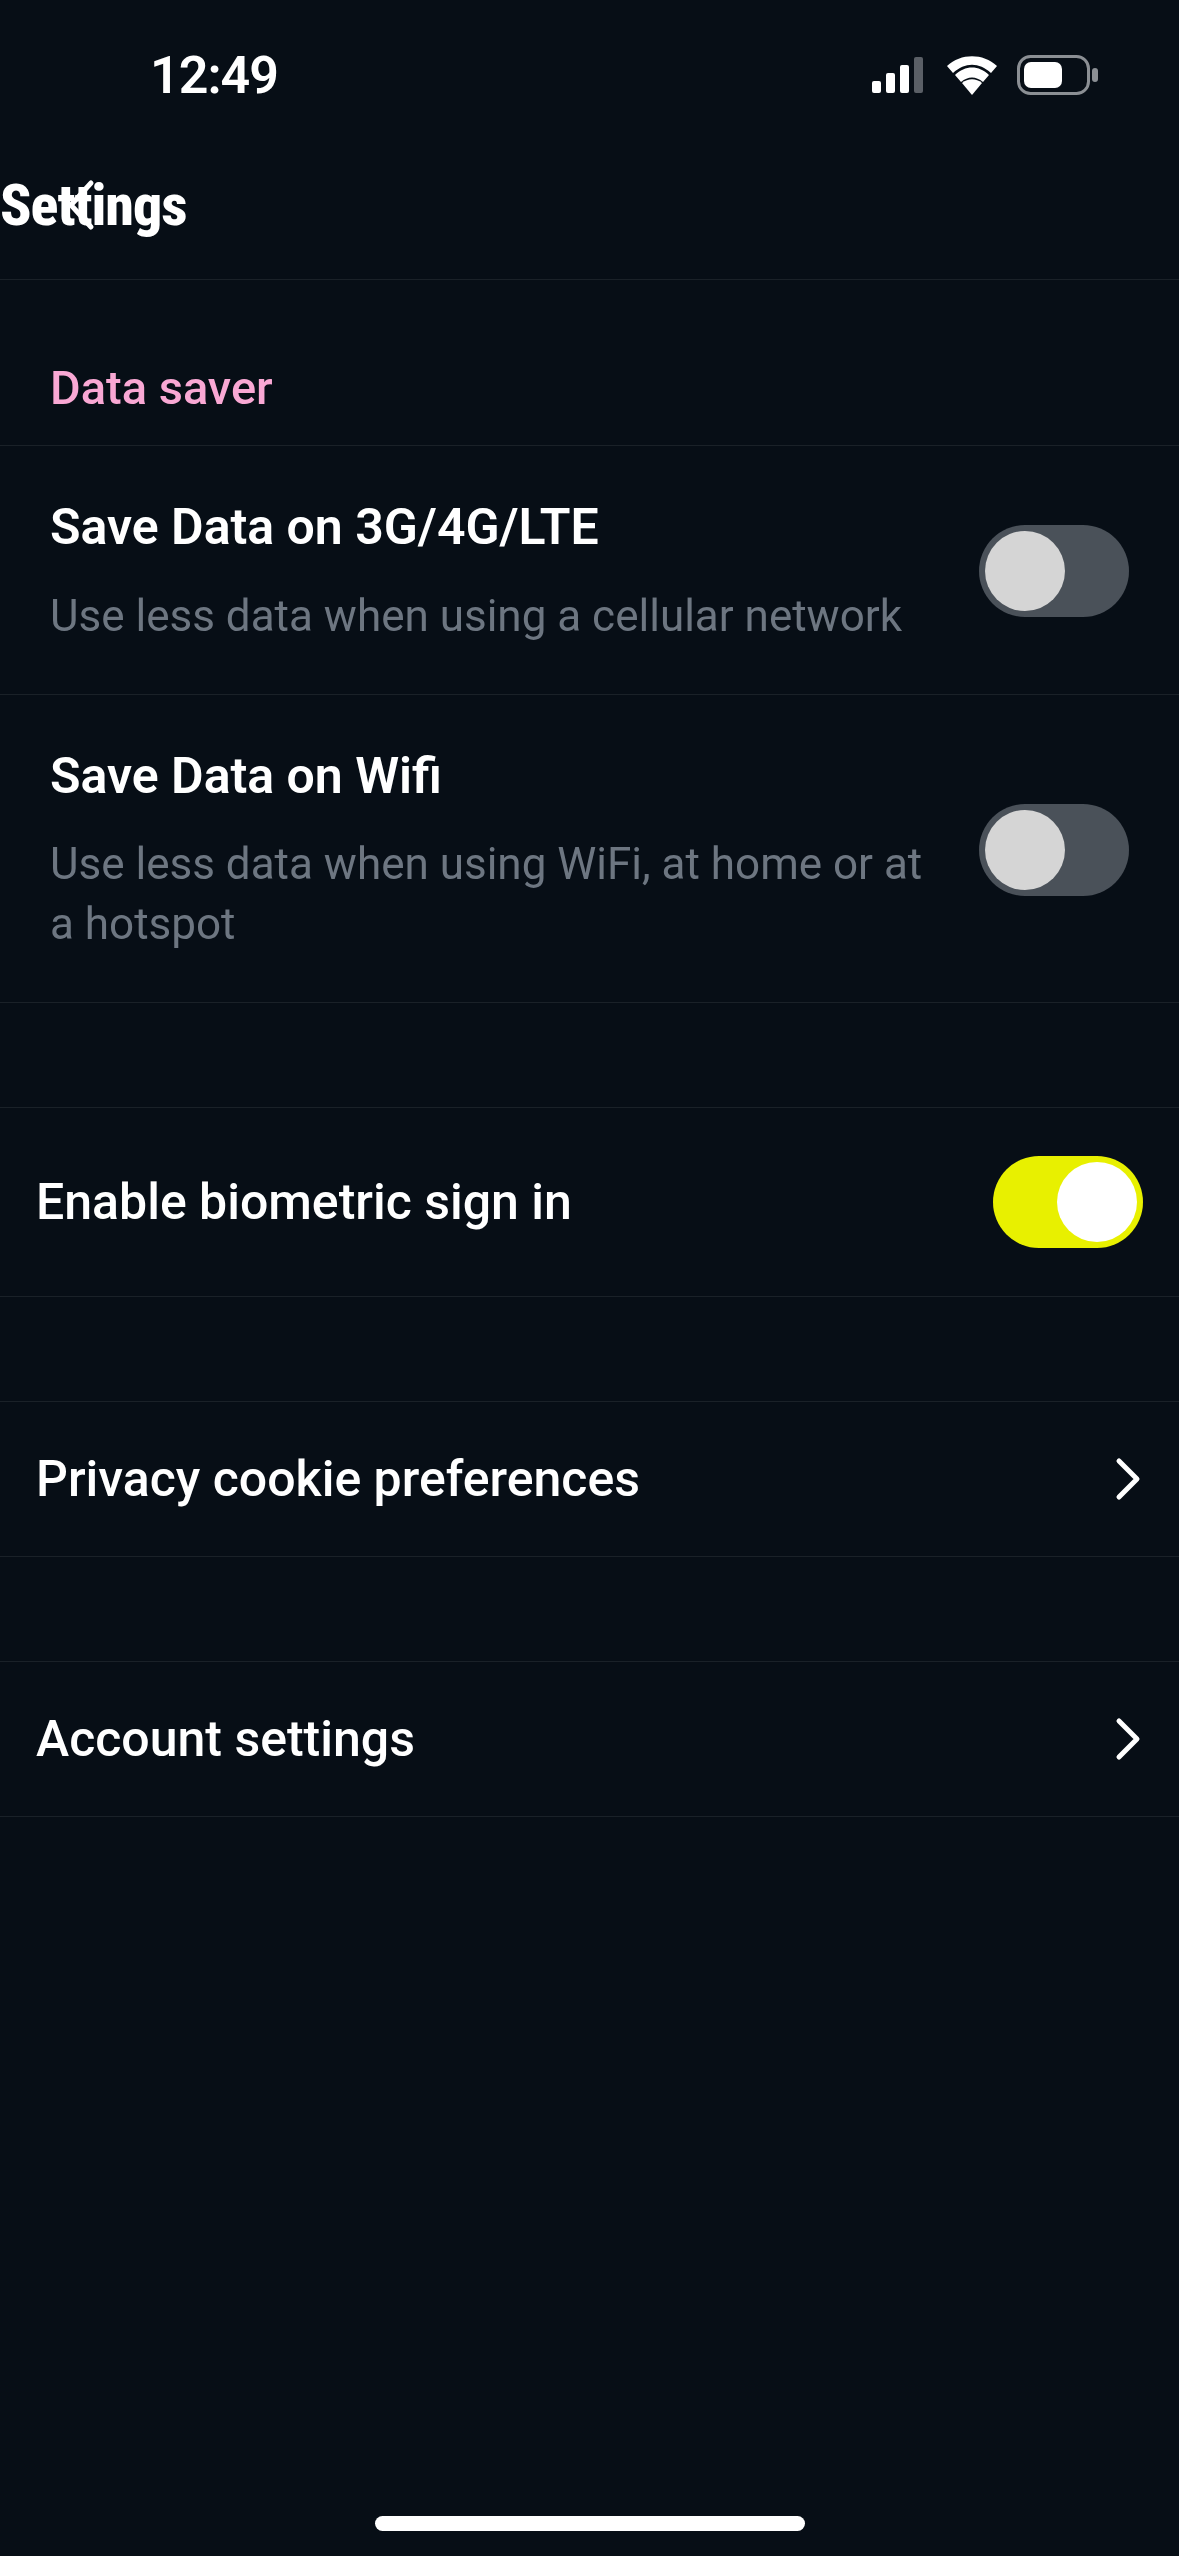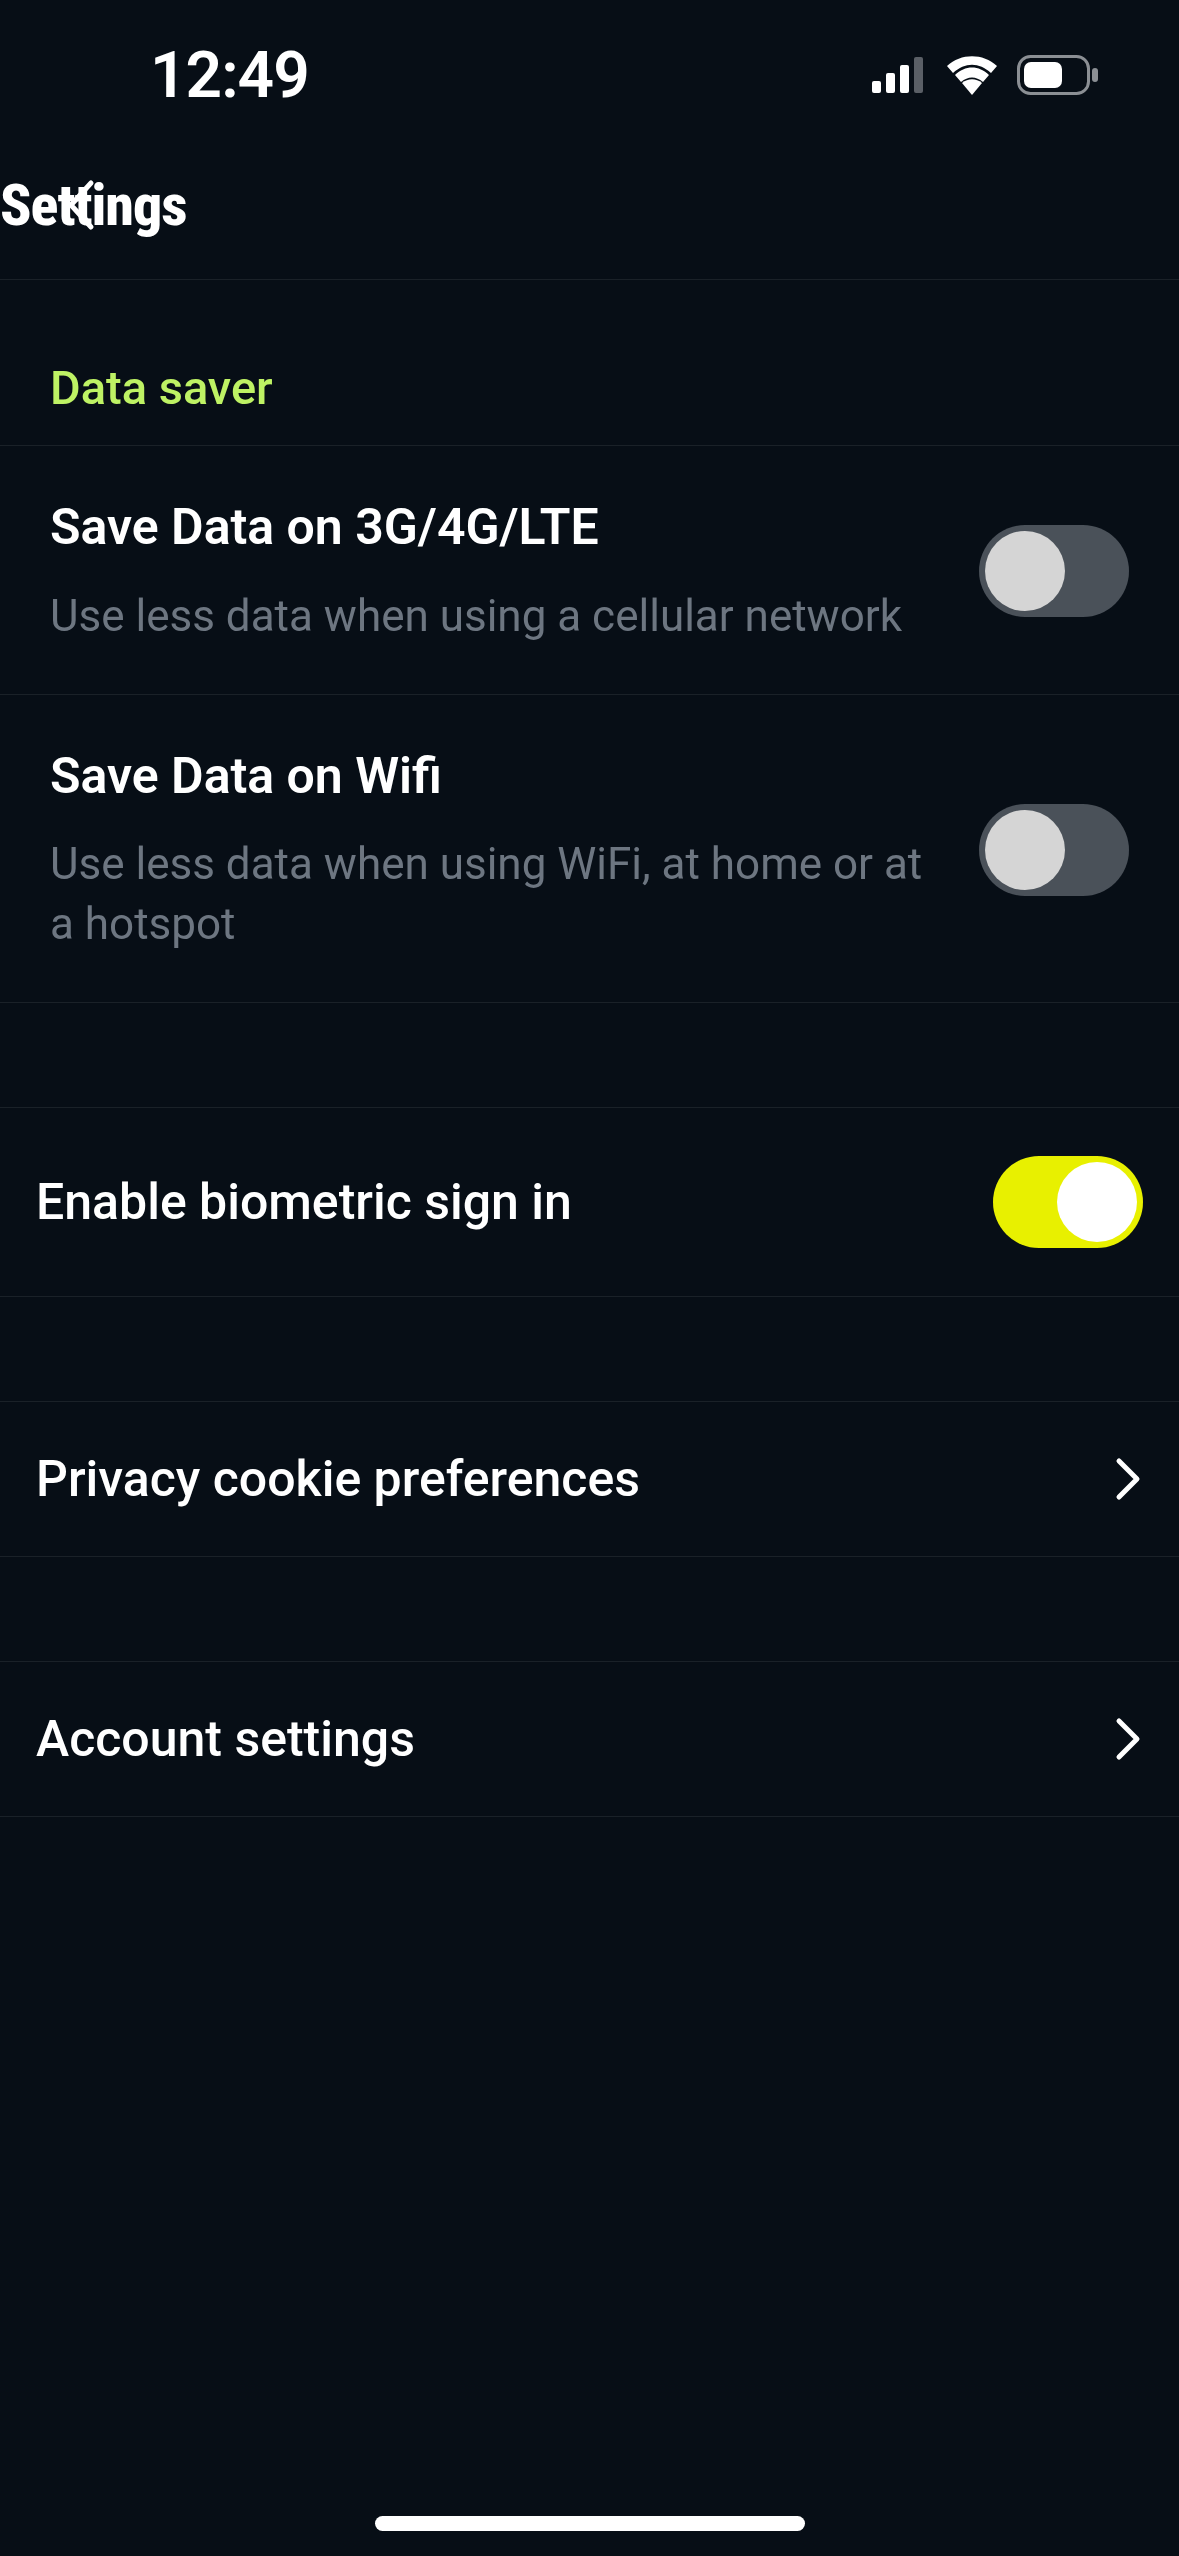--- a/index.html
+++ b/index.html
@@ -21,21 +21,21 @@
     
     .status-bar {
       display: flex;
       justify-content: space-between;
       align-items: center;
       padding: 40px 60px 20px 60px;
       height: 130px;
     }
     
     .status-time {
-      font-size: 64px;
+      font-size: 52px;
       font-weight: 600;
       letter-spacing: -1px;
       margin-left: 90px;
     }
     
     .status-icons {
       display: flex;
       align-items: center;
       gap: 18px;
       margin-right: 20px;
@@ -63,21 +63,21 @@
     .header-title {
       font-size: 58px;
       font-weight: 800;
       font-stretch: condensed;
       letter-spacing: -1px;
     }
     
     
     .section-header {
       padding: 80px 50px 30px 50px;
-      color: #bef264;
+      color: #f9a8d4;
       font-size: 47px;
       font-weight: 500;
       border-bottom: 1px solid #1a2128;
     }
     
     
     .settings-row {
       display: flex;
       align-items: center;
       justify-content: space-between;

